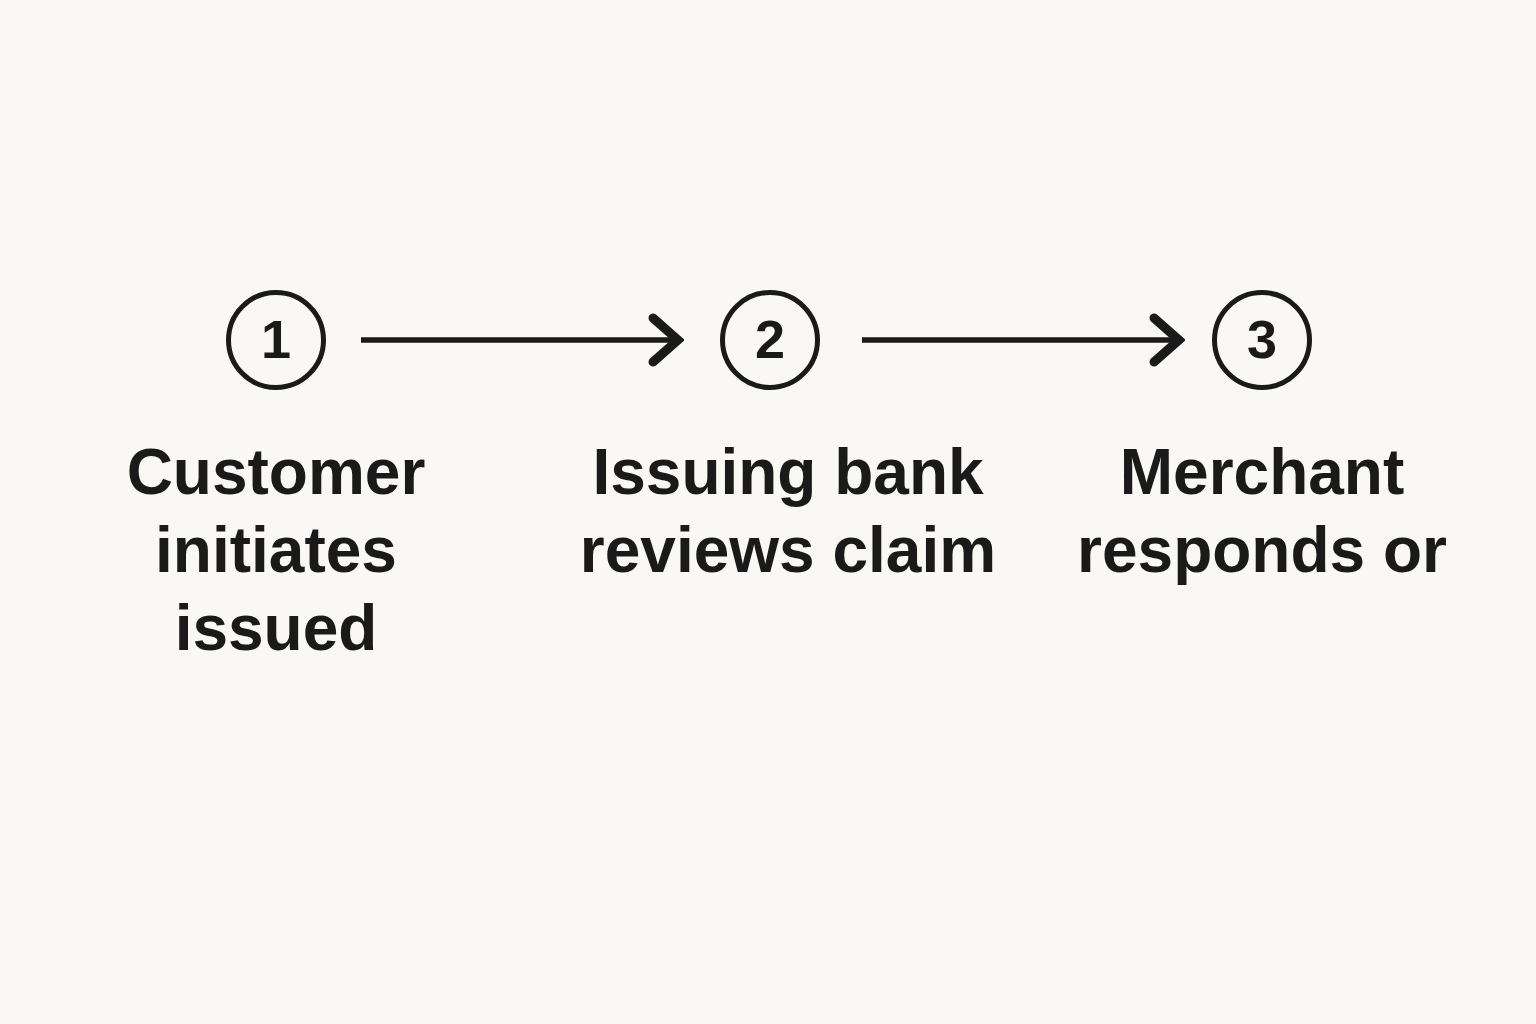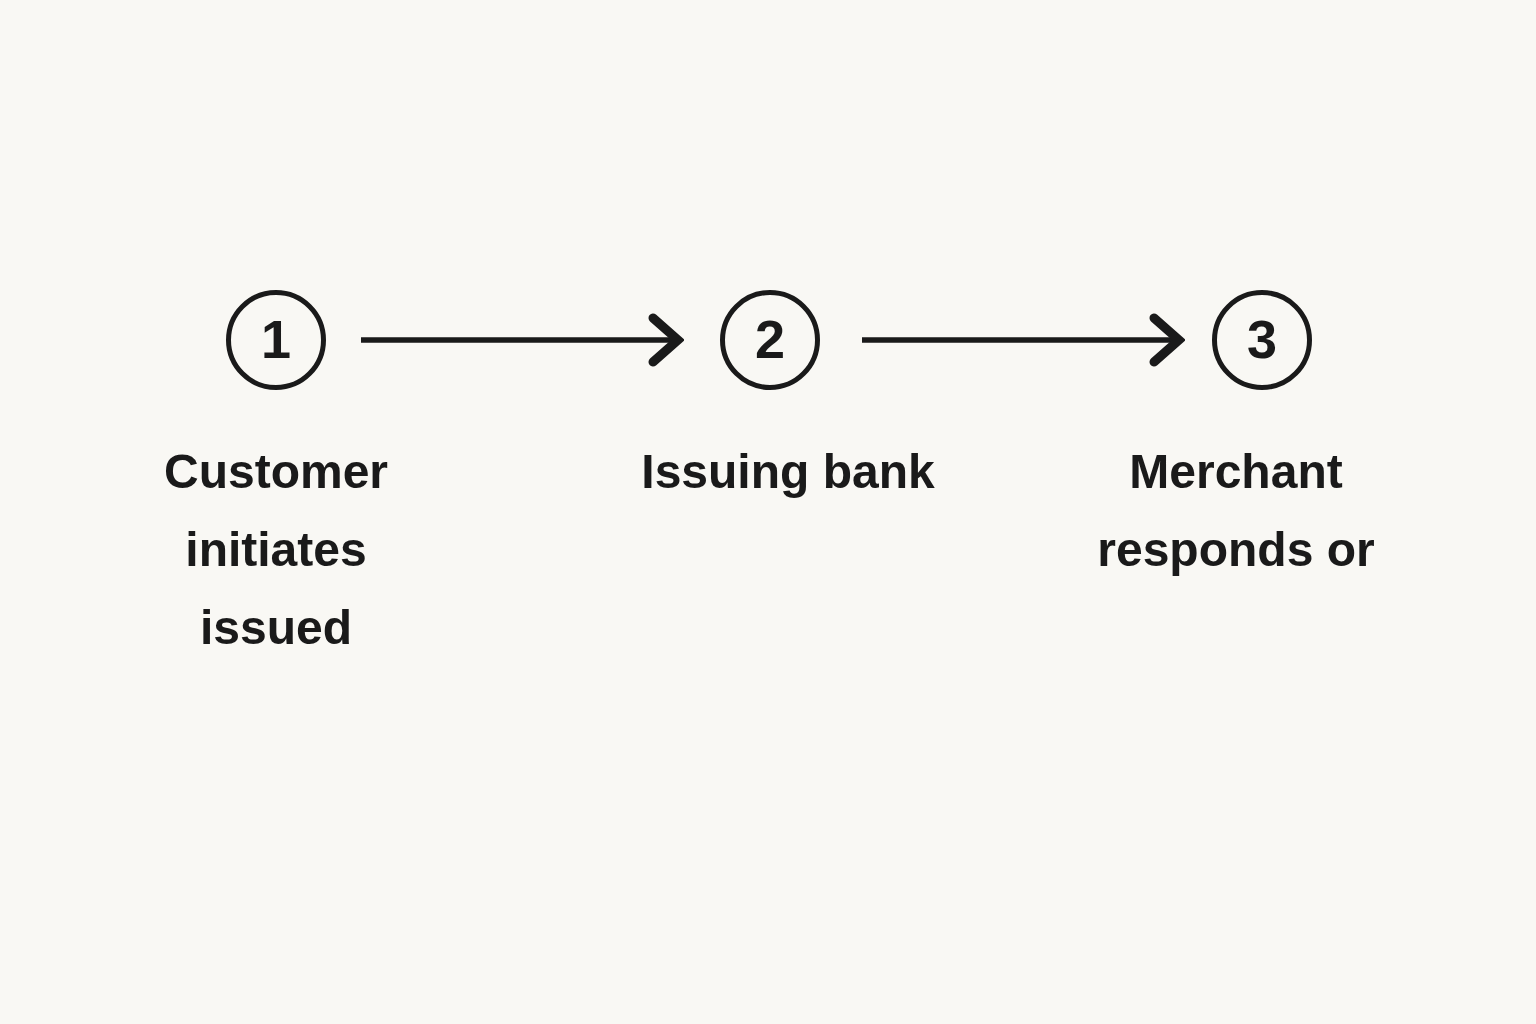--- a/index.html
+++ b/index.html
@@ -48,29 +48,29 @@
     display: block;
   }
   .arrow-1 { left: 360px; }
   .arrow-2 { left: 861px; }
 
   .step-label {
     position: absolute;
     top: 433px;
     width: 440px;
     text-align: center;
-    font-size: 48px;
+    font-size: 64px;
     font-weight: 700;
     line-height: 78px;
     letter-spacing: 0px;
     color: #1a1a1a;
   }
   .label-1 { left: 56px; }
   .label-2 { left: 568px; }
-  .label-3 { left: 1016px; }
+  .label-3 { left: 1042px; }
 </style>
 </head>
 <body>
 
 <div class="canvas">
 
   <div class="step-circle circle-1">
     <span class="step-number">1</span>
   </div>
   <div class="step-label label-1">
@@ -82,20 +82,21 @@
   <svg class="flow-arrow arrow-1" viewBox="0 0 324 64" xmlns="http://www.w3.org/2000/svg" aria-hidden="true">
     <line x1="1" y1="32" x2="312" y2="32" stroke="#1a1a1a" stroke-width="5.5"></line>
     <polyline points="293,10 318,32 293,54" fill="none" stroke="#1a1a1a" stroke-width="9" stroke-linecap="round" stroke-linejoin="miter"></polyline>
   </svg>
 
   <div class="step-circle circle-2">
     <span class="step-number">2</span>
   </div>
   <div class="step-label label-2">
     <div>Issuing bank</div>
+    <div>reviews claim</div>
   </div>
 
   <svg class="flow-arrow arrow-2" viewBox="0 0 324 64" xmlns="http://www.w3.org/2000/svg" aria-hidden="true">
     <line x1="1" y1="32" x2="312" y2="32" stroke="#1a1a1a" stroke-width="5.5"></line>
     <polyline points="293,10 318,32 293,54" fill="none" stroke="#1a1a1a" stroke-width="9" stroke-linecap="round" stroke-linejoin="miter"></polyline>
   </svg>
 
   <div class="step-circle circle-3">
     <span class="step-number">3</span>
   </div>

